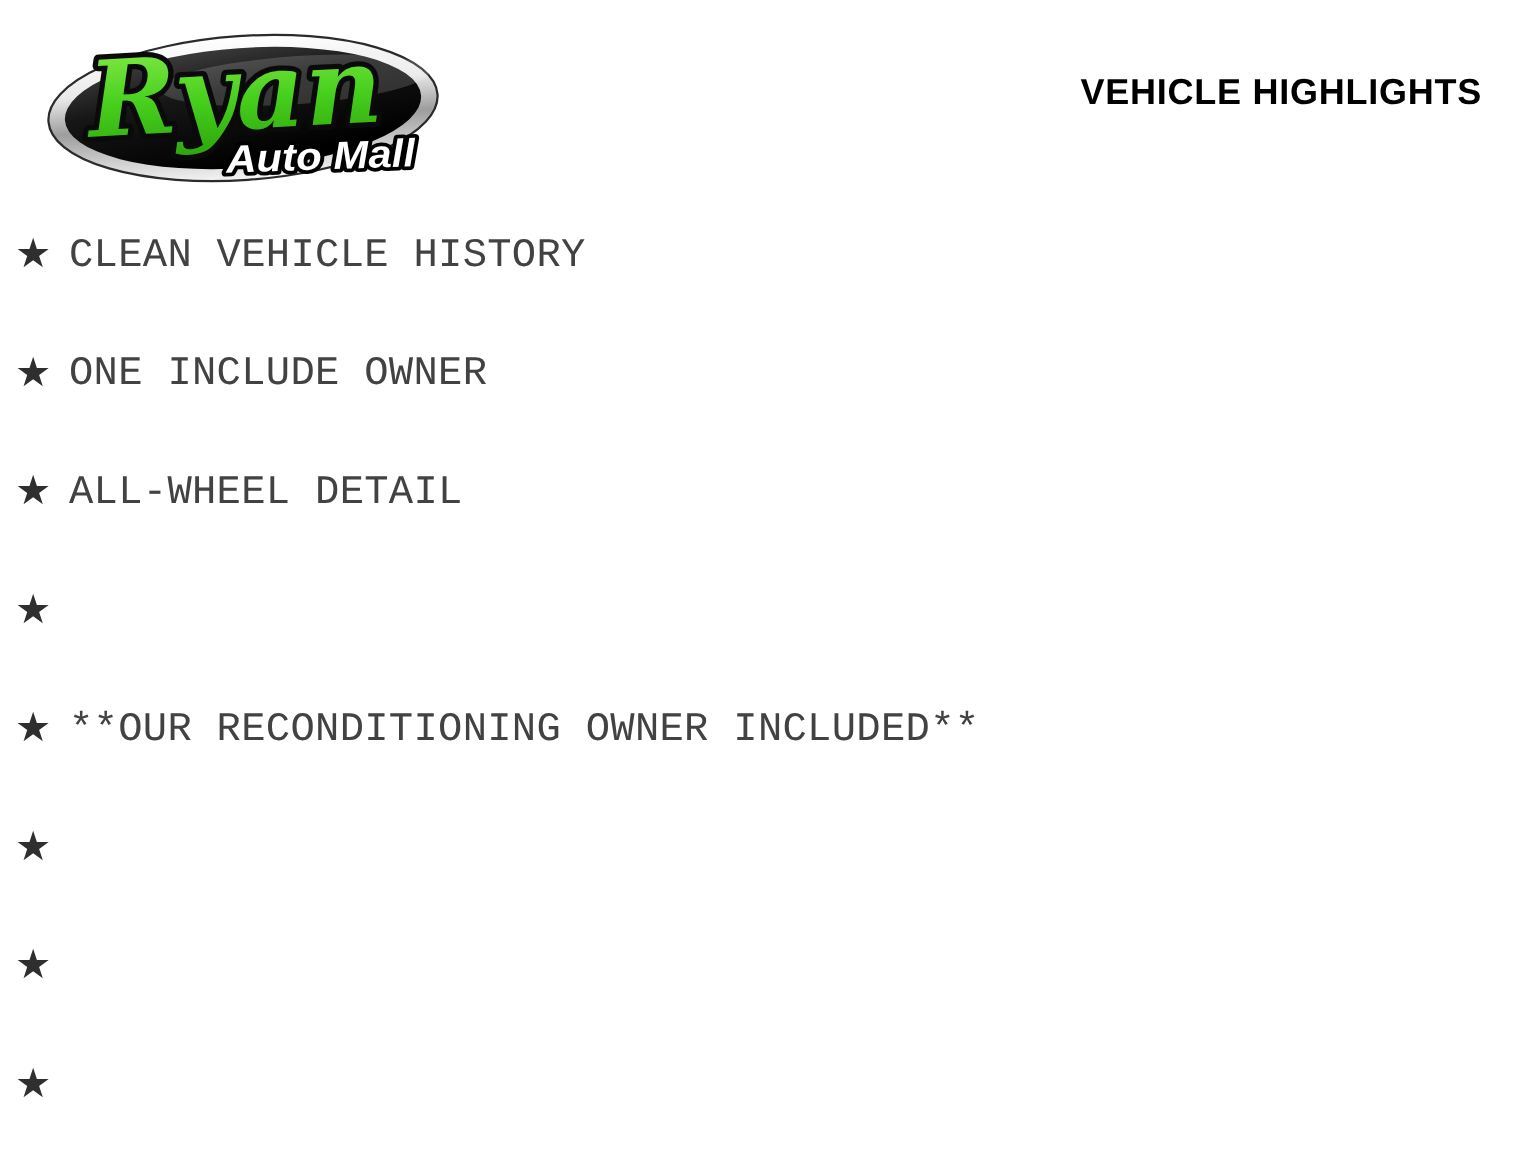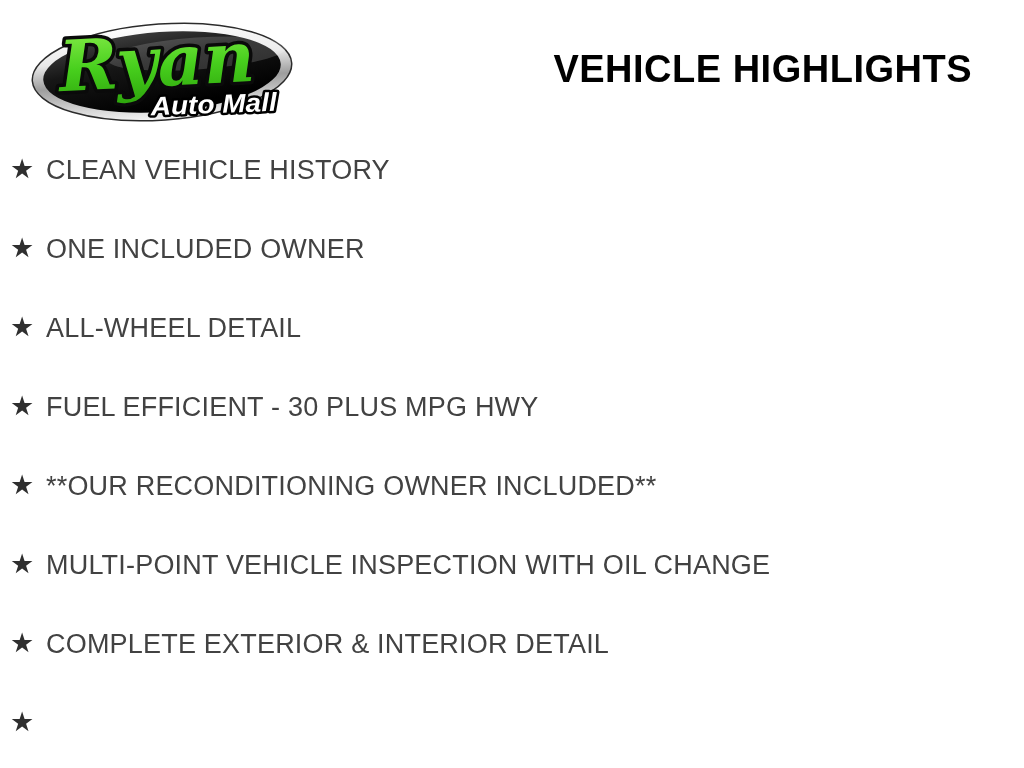--- a/index.html
+++ b/index.html
@@ -23,22 +23,22 @@
     font-style: italic;
     font-weight: bold;
   }
   .logo-sub {
     font-family: "Liberation Sans", sans-serif;
     font-style: italic;
     font-weight: bold;
   }
   .page-title {
     position: absolute;
-    top: 48px; right: 52px;
-    font-size: 38px;
+    top: 48px; right: 36px;
+    font-size: 24px;
     font-weight: bold;
     letter-spacing: 0.5px;
     color: #000000;
     white-space: nowrap;
   }
 
   
   .highlights {
     position: absolute;
     left: 0; top: 131px;
@@ -58,20 +58,21 @@
     color: #2f2f2f;
     width: 36px;
     flex: 0 0 36px;
     text-align: left;
     transform: translateY(-1px);
   }
   .label {
     font-size: 27px;
     color: #424242;
     letter-spacing: 0.2px;
+    font-family: Liberation Mono, monospace;
   }
 </style>
 </head>
 <body>
 
 <div class="page">
 
   <div class="logo-wrap">
     <svg viewBox="0 0 268 112" xmlns="http://www.w3.org/2000/svg">
       <defs>
@@ -108,40 +109,37 @@
 
   <h1 class="page-title">VEHICLE HIGHLIGHTS</h1>
 
   <ul class="highlights" id="highlights-list">
       <li>
         <span class="star">★</span>
         <span class="label">CLEAN VEHICLE HISTORY</span>
       </li>
       <li>
         <span class="star">★</span>
-        <span class="label">ONE INCLUDED OWNER</span>
+        <span class="label">ONE INCLUDE OWNER</span>
       </li>
       <li>
         <span class="star">★</span>
         <span class="label">ALL-WHEEL DETAIL</span>
       </li>
       <li>
         <span class="star">★</span>
-        <span class="label">FUEL EFFICIENT - 30 PLUS MPG HWY</span>
       </li>
       <li>
         <span class="star">★</span>
         <span class="label">**OUR RECONDITIONING OWNER INCLUDED**</span>
       </li>
       <li>
         <span class="star">★</span>
-        <span class="label">MULTI-POINT VEHICLE INSPECTION WITH OIL CHANGE</span>
       </li>
       <li>
         <span class="star">★</span>
-        <span class="label">COMPLETE EXTERIOR &amp; INTERIOR DETAIL</span>
       </li>
       <li>
         <span class="star">★</span>
       </li>
     </ul>
 
 </div>
 
 </body></html>

